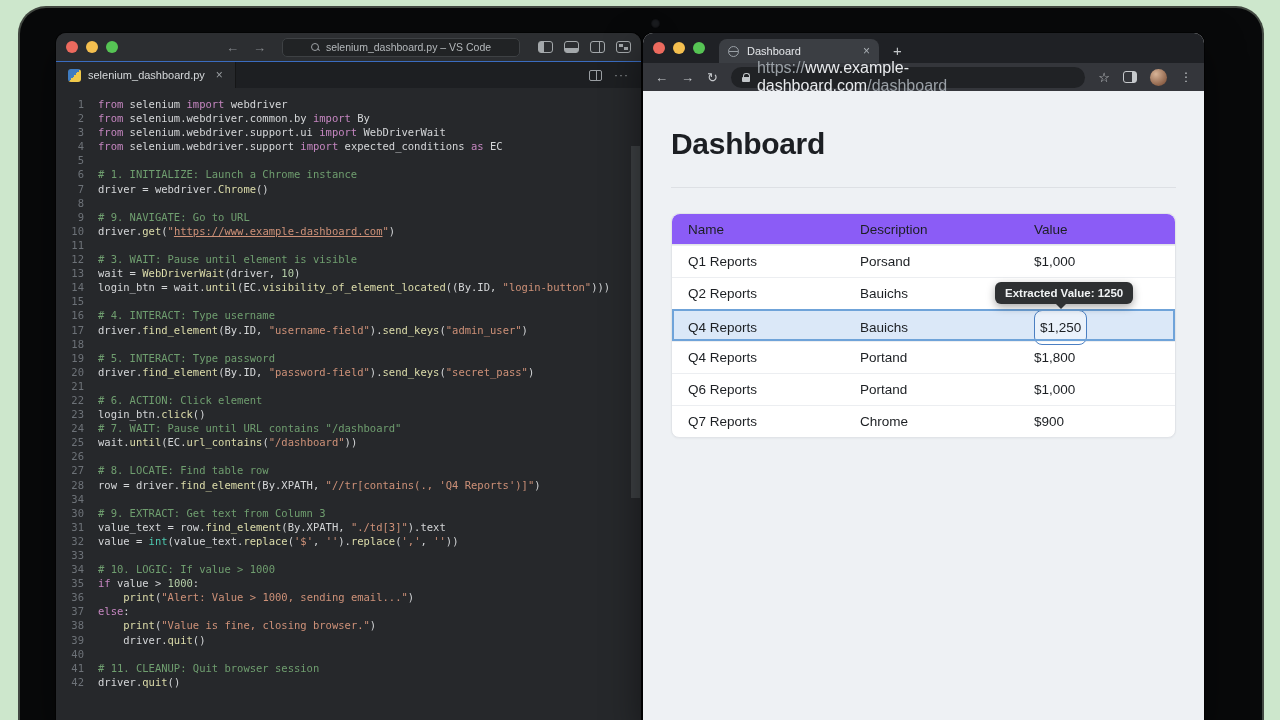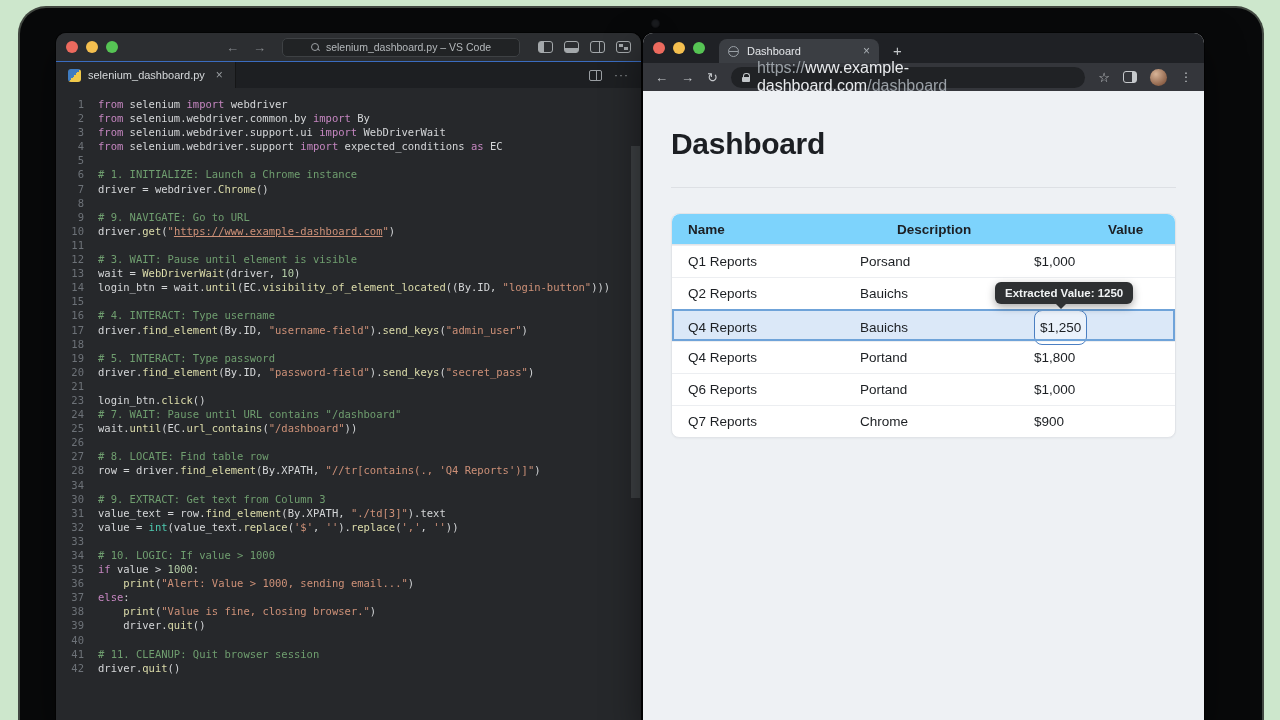--- a/index.html
+++ b/index.html
@@ -100,22 +100,22 @@
   .kebab { color:#c6c9cc; font-size:12px; }
 
   
   .page { position:absolute; top:58px; left:0; right:0; bottom:0; background:#eef1f4; color:#1c1f23; }
   .page-title { font-size:30px; font-weight:700; letter-spacing:-.3px; padding:36px 28px 0; }
   .page-divider { margin:26px 28px 0; border-top:1px solid #dde0e4; }
   .table-wrap { position:relative; margin:25px 28px 0; background:#fff; border:1px solid #e1e4e8;
     border-radius:8px; overflow:visible; box-shadow:0 1px 2px rgba(20,30,40,.04); }
   .t-row { display:grid; grid-template-columns:172px 174px 1fr; align-items:center; height:32px;
     border-top:1px solid #eceef1; font-size:13.5px; }
-  .t-row.head { height:31px; border-top:none; background:#7dd3fc; border-radius:8px 8px 0 0;
-    font-weight:700; border-bottom:1px solid #e1e4e8;gap:37px; }
+  .t-row.head { height:31px; border-top:none; background:#8b5cf6; border-radius:8px 8px 0 0;
+    font-weight:400; border-bottom:1px solid #e1e4e8; }
   .t-row:last-child { border-radius:0 0 8px 8px; }
   .t-cell { padding-left:16px; }
   .t-row.hl { background:#dbe8f8; outline:2px solid #6fa3d9; outline-offset:-2px; }
   .value-box { display:inline-block; border:1.5px solid #4b7fc2; border-radius:8px; padding:8px 5px;
     line-height:17px; background:rgba(255,255,255,.45); }
   .tooltip { position:absolute; left:323px; top:68px; height:22px; background:#2e3032; color:#f1f3f4;
     border-radius:6px; padding:0 10px; font-size:11.5px; font-weight:700; line-height:22px;
     white-space:nowrap; box-shadow:0 3px 8px rgba(0,0,0,.35); z-index:5; }
   .tooltip::after { content:""; position:absolute; left:60px; bottom:-5px; width:0; height:0;
     border-left:6px solid transparent; border-right:6px solid transparent; border-top:6px solid #2e3032; }
@@ -176,20 +176,21 @@
         <div class="code-line"><span class="ln">12</span><span class="code-text"><span class="tk-c"># 3. WAIT: Pause until element is visible</span></span></div>
         <div class="code-line"><span class="ln">13</span><span class="code-text"><span class="tk-d">wait = </span><span class="tk-f">WebDriverWait</span><span class="tk-d">(driver, </span><span class="tk-nu">10</span><span class="tk-d">)</span></span></div>
         <div class="code-line"><span class="ln">14</span><span class="code-text"><span class="tk-d">login_btn = wait.</span><span class="tk-f">until</span><span class="tk-d">(EC.</span><span class="tk-f">visibility_of_element_located</span><span class="tk-d">((By.ID, </span><span class="tk-s">"login-button"</span><span class="tk-d">)))</span></span></div>
         <div class="code-line"><span class="ln">15</span><span class="code-text"></span></div>
         <div class="code-line"><span class="ln">16</span><span class="code-text"><span class="tk-c"># 4. INTERACT: Type username</span></span></div>
         <div class="code-line"><span class="ln">17</span><span class="code-text"><span class="tk-d">driver.</span><span class="tk-f">find_element</span><span class="tk-d">(By.ID, </span><span class="tk-s">"username-field"</span><span class="tk-d">).</span><span class="tk-f">send_keys</span><span class="tk-d">(</span><span class="tk-s">"admin_user"</span><span class="tk-d">)</span></span></div>
         <div class="code-line"><span class="ln">18</span><span class="code-text"></span></div>
         <div class="code-line"><span class="ln">19</span><span class="code-text"><span class="tk-c"># 5. INTERACT: Type password</span></span></div>
         <div class="code-line"><span class="ln">20</span><span class="code-text"><span class="tk-d">driver.</span><span class="tk-f">find_element</span><span class="tk-d">(By.ID, </span><span class="tk-s">"password-field"</span><span class="tk-d">).</span><span class="tk-f">send_keys</span><span class="tk-d">(</span><span class="tk-s">"secret_pass"</span><span class="tk-d">)</span></span></div>
         <div class="code-line"><span class="ln">21</span><span class="code-text"></span></div>
+        <div class="code-line"><span class="ln">22</span><span class="code-text"><span class="tk-c"># 6. ACTION: Click element</span></span></div>
         <div class="code-line"><span class="ln">23</span><span class="code-text"><span class="tk-d">login_btn.</span><span class="tk-f">click</span><span class="tk-d">()</span></span></div>
         <div class="code-line"><span class="ln">24</span><span class="code-text"><span class="tk-c"># 7. WAIT: Pause until URL contains "/dashboard"</span></span></div>
         <div class="code-line"><span class="ln">25</span><span class="code-text"><span class="tk-d">wait.</span><span class="tk-f">until</span><span class="tk-d">(EC.</span><span class="tk-f">url_contains</span><span class="tk-d">(</span><span class="tk-s">"/dashboard"</span><span class="tk-d">))</span></span></div>
         <div class="code-line"><span class="ln">26</span><span class="code-text"></span></div>
         <div class="code-line"><span class="ln">27</span><span class="code-text"><span class="tk-c"># 8. LOCATE: Find table row</span></span></div>
         <div class="code-line"><span class="ln">28</span><span class="code-text"><span class="tk-d">row = driver.</span><span class="tk-f">find_element</span><span class="tk-d">(By.XPATH, </span><span class="tk-s">"//tr[contains(., 'Q4 Reports')]"</span><span class="tk-d">)</span></span></div>
         <div class="code-line"><span class="ln">34</span><span class="code-text"></span></div>
         <div class="code-line"><span class="ln">30</span><span class="code-text"><span class="tk-c"># 9. EXTRACT: Get text from Column 3</span></span></div>
         <div class="code-line"><span class="ln">31</span><span class="code-text"><span class="tk-d">value_text = row.</span><span class="tk-f">find_element</span><span class="tk-d">(By.XPATH, </span><span class="tk-s">"./td[3]"</span><span class="tk-d">).text</span></span></div>
         <div class="code-line"><span class="ln">32</span><span class="code-text"><span class="tk-d">value = </span><span class="tk-b">int</span><span class="tk-d">(value_text.</span><span class="tk-f">replace</span><span class="tk-d">(</span><span class="tk-s">'$'</span><span class="tk-d">, </span><span class="tk-s">''</span><span class="tk-d">).</span><span class="tk-f">replace</span><span class="tk-d">(</span><span class="tk-s">','</span><span class="tk-d">, </span><span class="tk-s">''</span><span class="tk-d">))</span></span></div>

